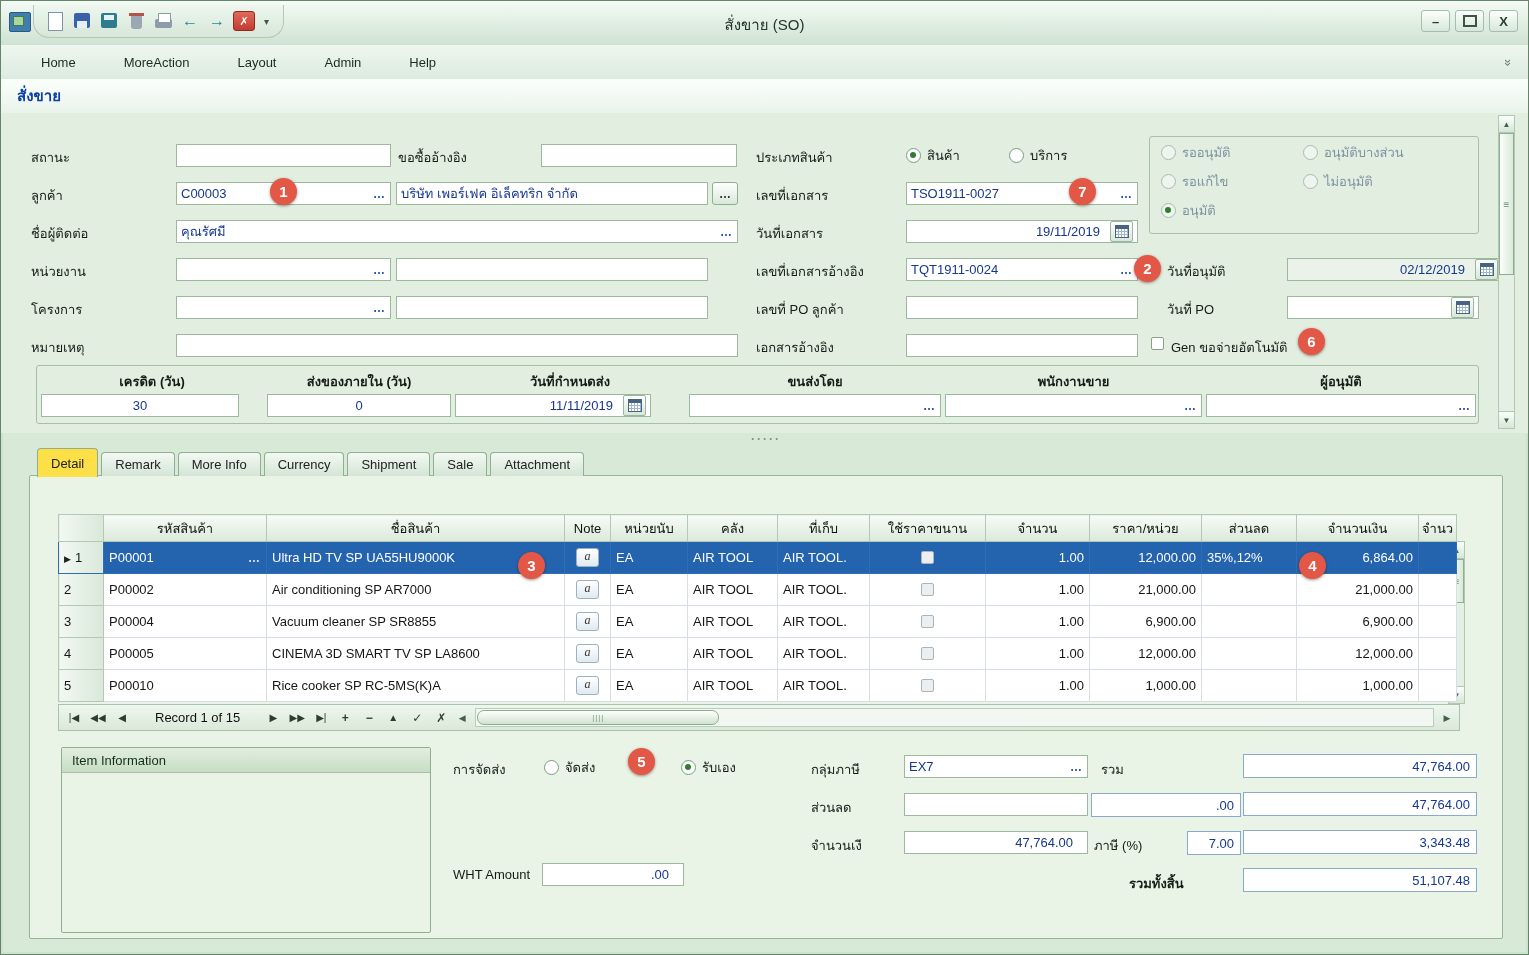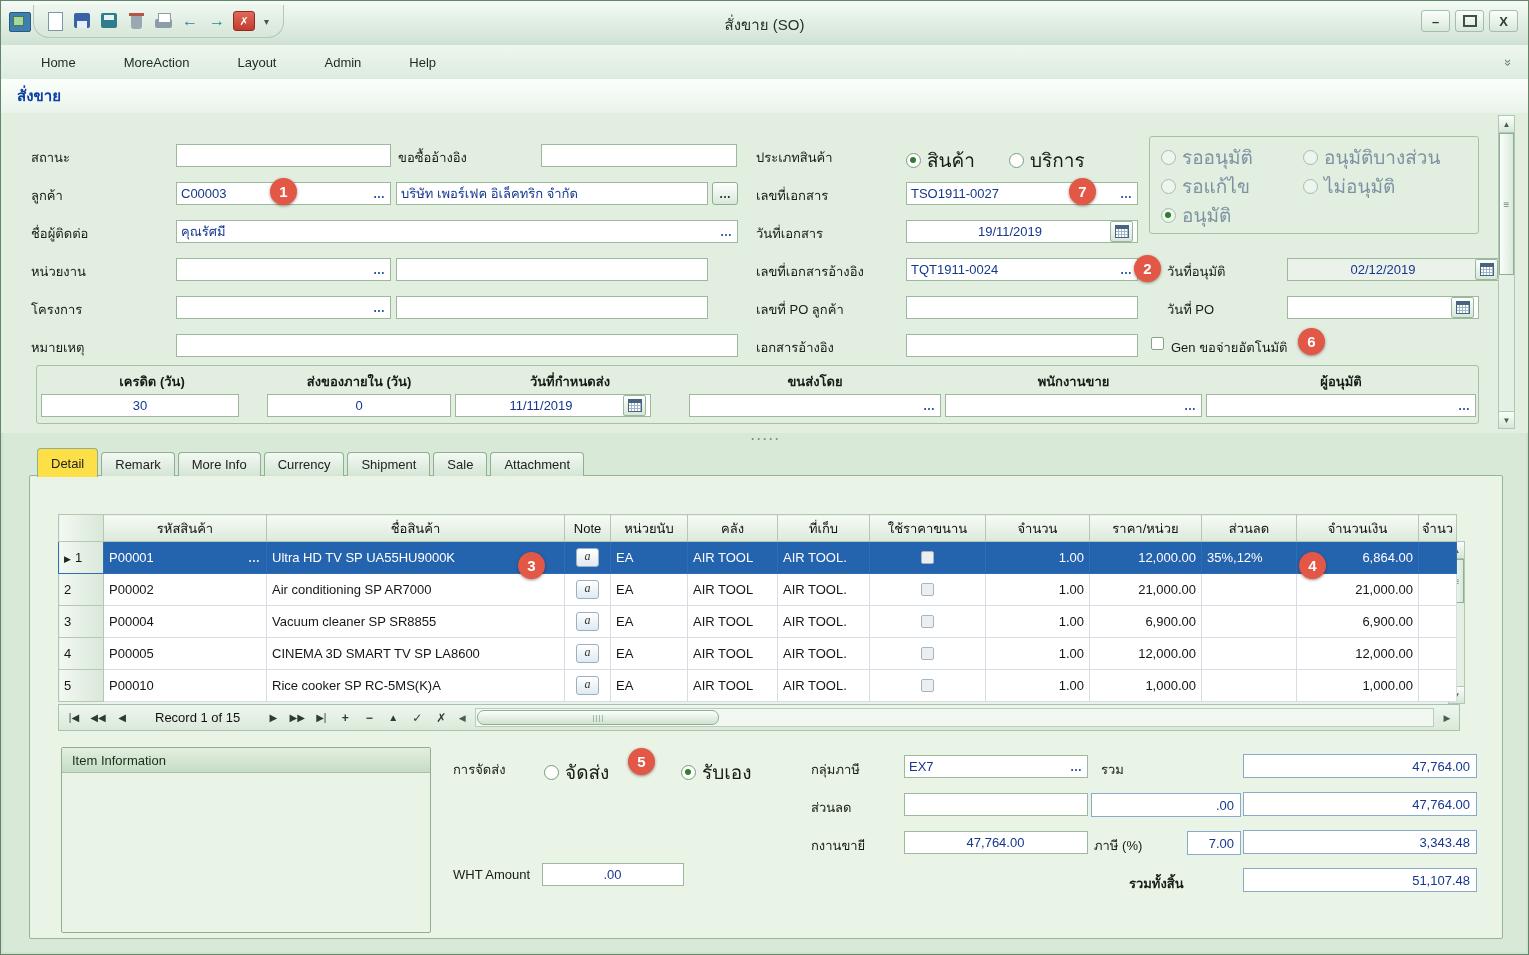--- a/index.html
+++ b/index.html
@@ -45,37 +45,37 @@
   .pageheader{position:absolute;top:78px;left:0;right:0;height:34px;
     background:linear-gradient(#fbfffb,#e9f3ea);border-bottom:1px solid #a4bda8;display:flex;align-items:center;}
   .page-title{margin-left:16px;font-size:15px;font-weight:bold;color:#0b3fa5;}
   
   .formarea{position:absolute;top:112px;left:0;right:0;height:320px;background:#e2efe0;}
   .lbl{position:absolute;font-size:13px;color:#151c16;white-space:nowrap;}
   .lbl.c{text-align:center;}
   .fld{position:absolute;height:23px;background:#fff;border:1px solid #9cb99e;box-sizing:border-box;
     display:flex;align-items:center;padding:0 4px;font-size:13px;color:#17378f;white-space:nowrap;overflow:hidden;}
   .fld .val{flex:1;overflow:hidden;}
-  .fld .val.r{text-align:center;padding-right:1px;}
+  .fld .val.r{text-align:right;padding-right:10px;}
   .fld.dis{background:#eaf2ea;}
   .dots{margin-left:auto;color:#2a52a8;font-weight:bold;font-size:12px;letter-spacing:1px;padding-left:4px;}
   .ebtn{position:absolute;height:23px;display:flex;align-items:center;justify-content:center;
     background:linear-gradient(#feffff,#d8e8d9);border:1px solid #8fae92;border-radius:3px;
     font-weight:bold;font-size:12px;color:#333;box-sizing:border-box;}
   .cal-btn{margin-left:auto;width:21px;height:19px;background:linear-gradient(#fdfffd,#d7e7d8);
     border:1px solid #9ab69c;border-radius:2px;display:flex;align-items:center;justify-content:center;flex:none;}
   .cal-ico{width:12px;height:11px;border:1px solid #47637f;background-color:#fff;
     background-image:linear-gradient(#47637f 0 3px,transparent 3px),
       repeating-linear-gradient(90deg,transparent 0 2px,#9fb6c9 2px 3px),
       repeating-linear-gradient(0deg,transparent 0 2px,#9fb6c9 2px 3px);}
   .radio-wrap{position:absolute;display:flex;align-items:center;gap:6px;}
   .radio{width:13px;height:13px;border-radius:50%;border:1px solid #7c9a80;background:#fff;position:relative;flex:none;}
   .radio.sel::after{content:"";position:absolute;left:3px;top:3px;width:6px;height:6px;border-radius:50%;background:#2f7d32;}
   .radio.dis{background:#eef4ee;border-color:#a6bcae;}
-  .rlbl{font-size:19px;color:#151c16;white-space:nowrap;}
+  .rlbl{font-size:13px;color:#151c16;white-space:nowrap;}
   .dis-t .rlbl{color:#7e93a2;}
   .chkbox{width:13px;height:13px;border:1px solid #8aa08c;background:#fff;border-radius:2px;box-sizing:border-box;}
   .groupbox{position:absolute;border:1px solid #a6c0a9;border-radius:3px;box-sizing:border-box;}
   
   .vsb{position:absolute;width:17px;background:#e5f0e4;border:1px solid #b0c7b2;box-sizing:border-box;}
   .sbtn{position:absolute;left:0;width:15px;height:16px;display:flex;align-items:center;justify-content:center;
     font-size:8px;color:#44604a;background:linear-gradient(#fbfefb,#d5e6d6);}
   .vthumb{position:absolute;left:0;width:15px;background:linear-gradient(90deg,#fbfefb,#d9e9da);
     border:1px solid #8fae92;box-sizing:border-box;display:flex;align-items:center;justify-content:center;
     font-size:10px;color:#6a8a6e;}
@@ -540,21 +540,21 @@
   <div class="lbl" style="left:1100px;top:758px">รวม</div>
   <div class="tfld" style="left:1242px;top:753px;width:234px">47,764.00</div>
 
   <div class="lbl" style="left:810px;top:796px">ส่วนลด</div>
   <div class="fld" style="left:903px;top:792px;width:184px">
     <span class="val"></span>
   </div>
   <div class="tfld" style="left:1090px;top:792px;width:150px">.00</div>
   <div class="tfld" style="left:1242px;top:791px;width:234px">47,764.00</div>
 
-  <div class="lbl" style="left:810px;top:834px">กงานขายี</div>
+  <div class="lbl" style="left:810px;top:834px">จำนวนเงี</div>
   <div class="fld" style="left:903px;top:830px;width:184px">
     <span class="val r">47,764.00</span>
   </div>
   <div class="lbl" style="left:1093px;top:834px">ภาษี (%)</div>
   <div class="tfld" style="left:1186px;top:830px;width:54px">7.00</div>
   <div class="tfld" style="left:1242px;top:829px;width:234px">3,343.48</div>
 
   <div class="lbl" style="left:1128px;top:872px;font-weight:bold">รวมทั้งสิ้น</div>
   <div class="tfld" style="left:1242px;top:867px;width:234px">51,107.48</div>
 

